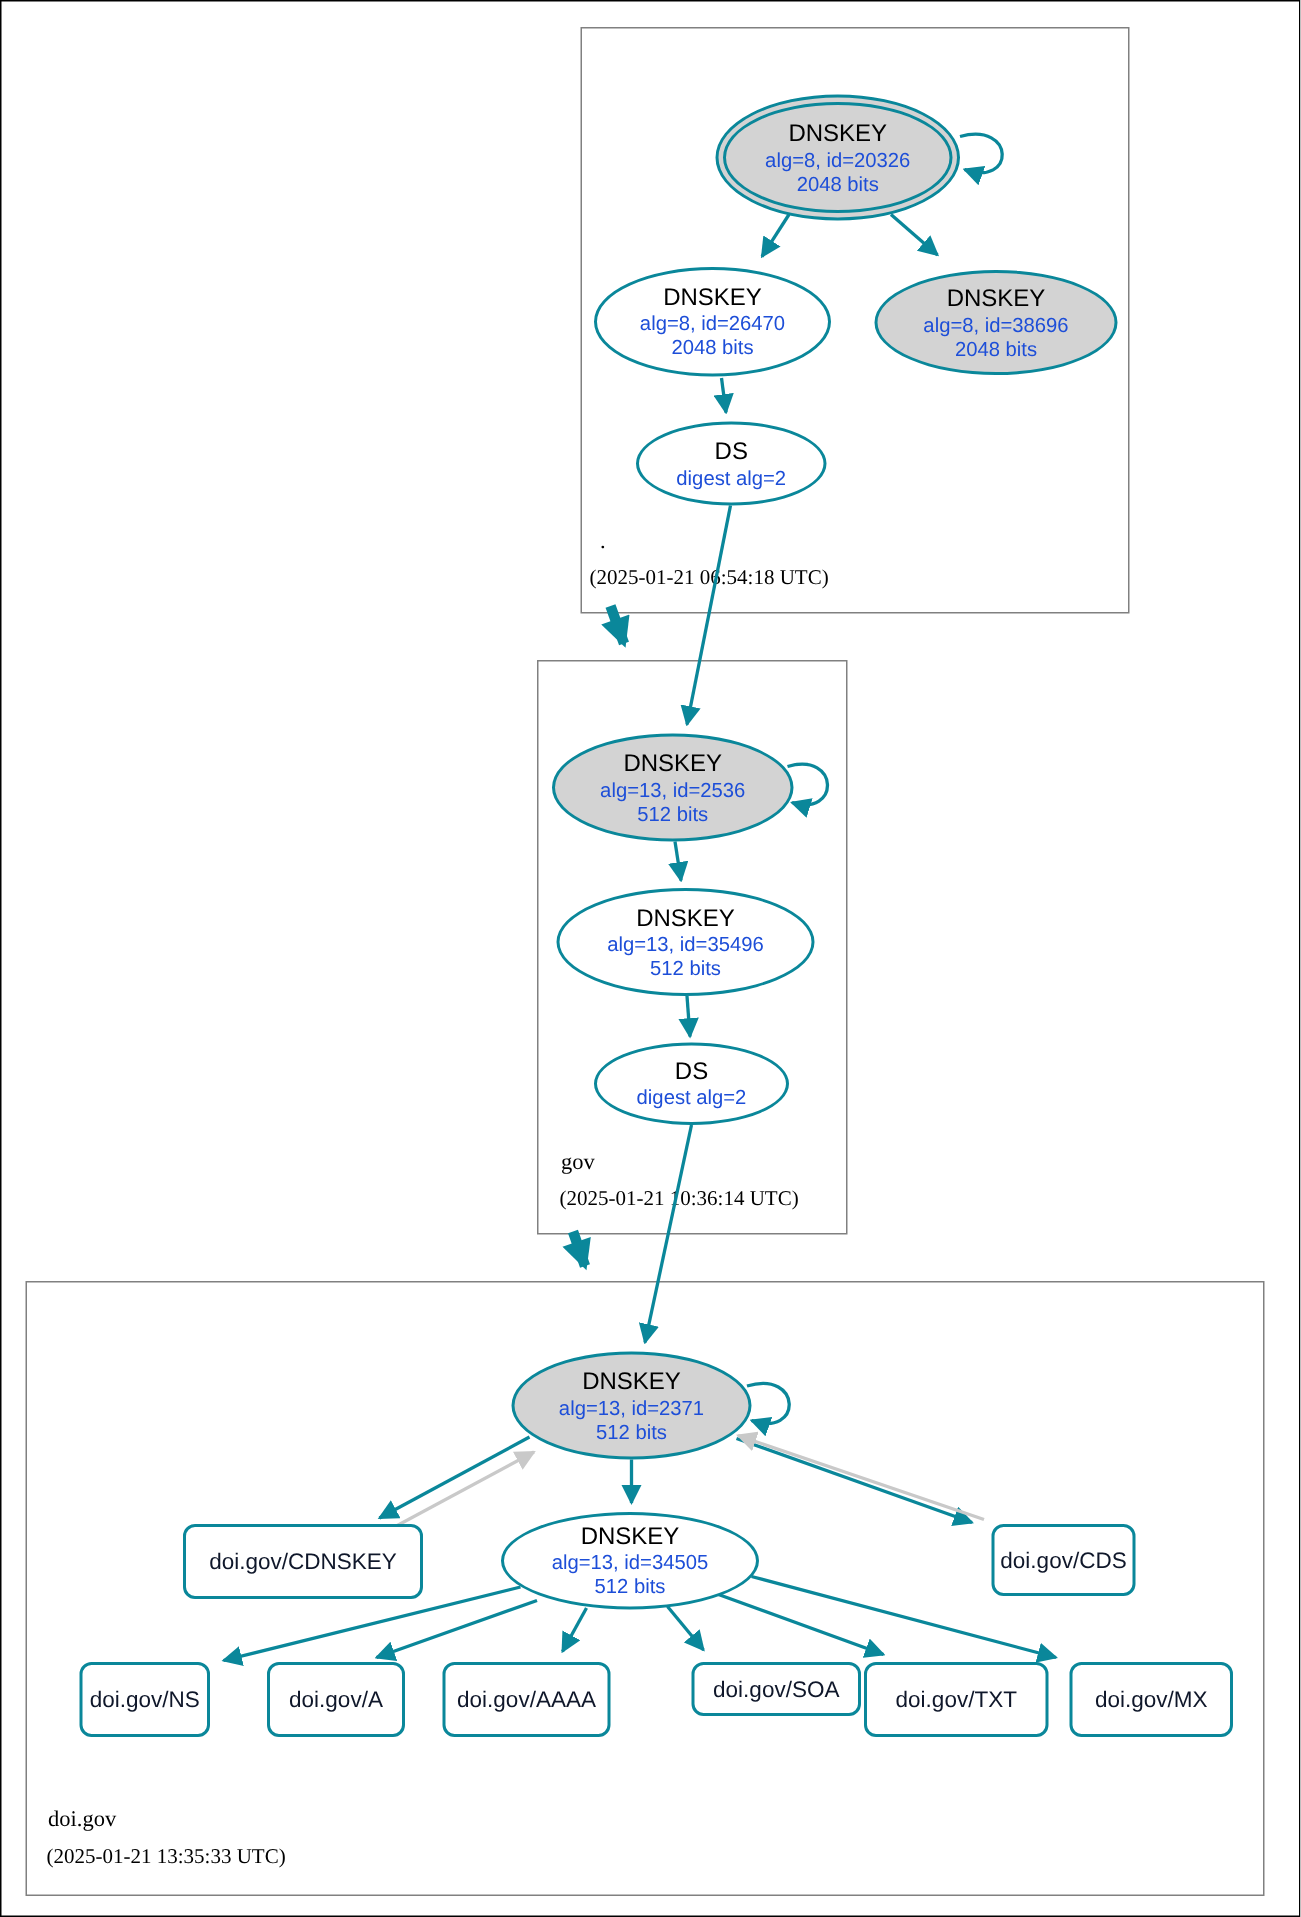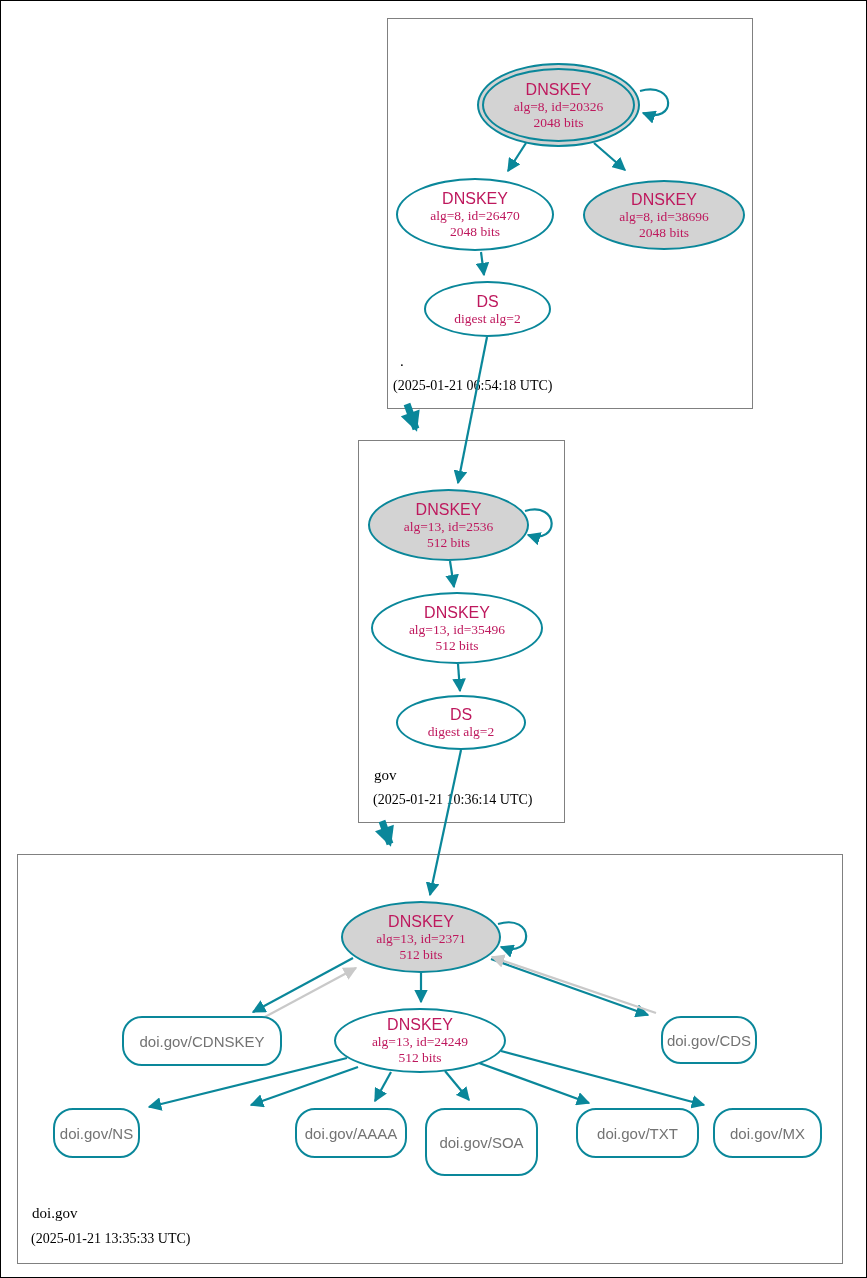--- a/index.html
+++ b/index.html
@@ -22,25 +22,25 @@
     position:absolute;z-index:3;box-sizing:border-box;
     display:flex;align-items:center;justify-content:center;text-align:center;
   }
   .ellipse{border:2.5px solid var(--teal);border-radius:50%;background:#fff;}
   .gray{background:var(--grayfill);}
   .double::before{
     content:"";position:absolute;inset:3px;border:2px solid var(--teal);
     border-radius:50%;pointer-events:none;
   }
   .ntext{position:relative;line-height:1.05;}
-  .ntitle{font-family:"Liberation Sans",sans-serif;font-size:16px;color:#be185d;line-height:19px;}
-  .nline{font-family:Liberation Serif, serif;font-size:13.5px;color:#be185d;line-height:16px;}
+  .ntitle{font-family:"Liberation Sans",sans-serif;font-size:16px;color:#000000;line-height:19px;}
+  .nline{font-family:Liberation Sans, sans-serif;font-size:13.5px;color:#1d4ed8;line-height:16px;}
   .rrset{
-    border:2px solid var(--teal);border-radius:20px;background:#fff;
-    font-family:"Liberation Sans",sans-serif;font-size:15px;color:#737373;white-space:nowrap;
+    border:2px solid var(--teal);border-radius:8px;background:#fff;
+    font-family:"Liberation Sans",sans-serif;font-size:15px;color:#0f172a;white-space:nowrap;
   }
 </style>
 </head>
 <body>
 
 <div class="canvas">
 
   <div class="zone-box" style="left:386px;top:17px;width:366px;height:391px"></div>
   <div class="zone-box" style="left:357px;top:439px;width:207px;height:383px"></div>
   <div class="zone-box" style="left:16px;top:853px;width:826px;height:410px"></div>
@@ -156,29 +156,30 @@
     <div class="ntext">
       <div class="ntitle">DNSKEY</div>
       <div class="nline">alg=13, id=2371</div>
       <div class="nline">512 bits</div>
     </div>
   </div>
 
   <div class="node ellipse" style="left:333px;top:1007px;width:172px;height:65px">
     <div class="ntext">
       <div class="ntitle">DNSKEY</div>
-      <div class="nline">alg=13, id=24249</div>
+      <div class="nline">alg=13, id=34505</div>
       <div class="nline">512 bits</div>
     </div>
   </div>
 
   <div class="node rrset" style="left:121px;top:1015px;width:160px;height:50px">doi.gov/CDNSKEY</div>
   <div class="node rrset" style="left:660px;top:1015px;width:96px;height:48px">doi.gov/CDS</div>
   <div class="node rrset" style="left:52px;top:1107px;width:87px;height:50px">doi.gov/NS</div>
+  <div class="node rrset" style="left:177px;top:1107px;width:92px;height:50px">doi.gov/A</div>
   <div class="node rrset" style="left:294px;top:1107px;width:112px;height:50px">doi.gov/AAAA</div>
-  <div class="node rrset" style="left:424px;top:1107px;width:113px;height:68px">doi.gov/SOA</div>
+  <div class="node rrset" style="left:460px;top:1107px;width:113px;height:36px">doi.gov/SOA</div>
   <div class="node rrset" style="left:575px;top:1107px;width:123px;height:50px">doi.gov/TXT</div>
   <div class="node rrset" style="left:712px;top:1107px;width:109px;height:50px">doi.gov/MX</div>
 
   <div class="zone-name" style="left:31px;top:1204px">doi.gov</div>
   <div class="zone-ts" style="left:30px;top:1230px">(2025-01-21 13:35:33 UTC)</div>
 
 </div>
 
 </body></html>

